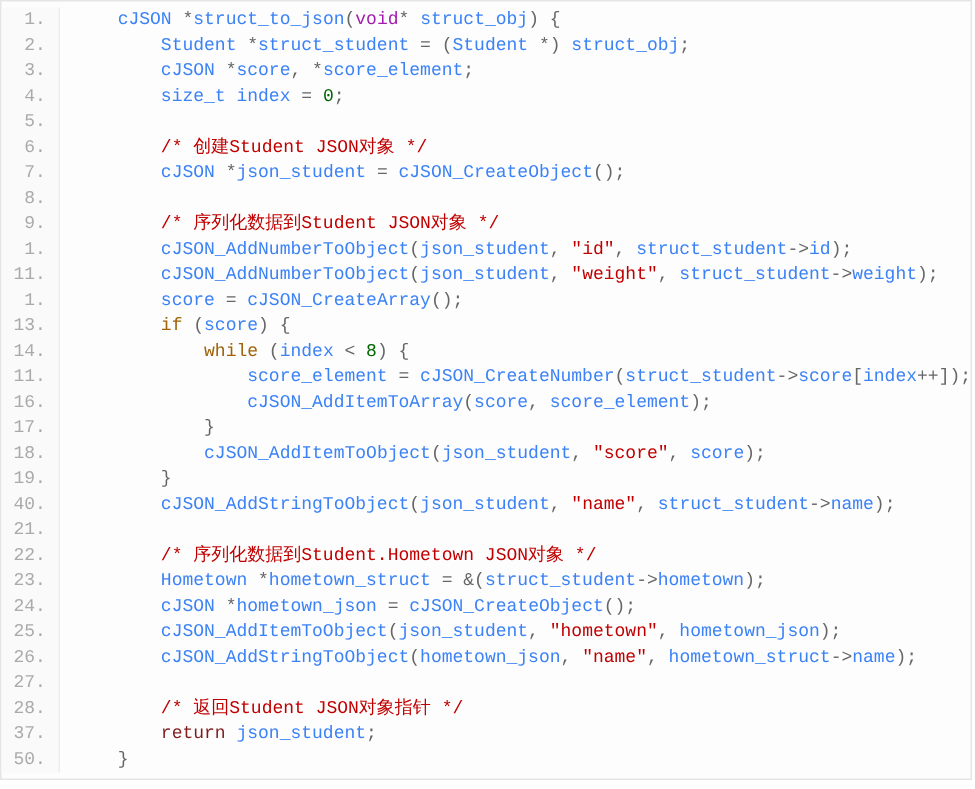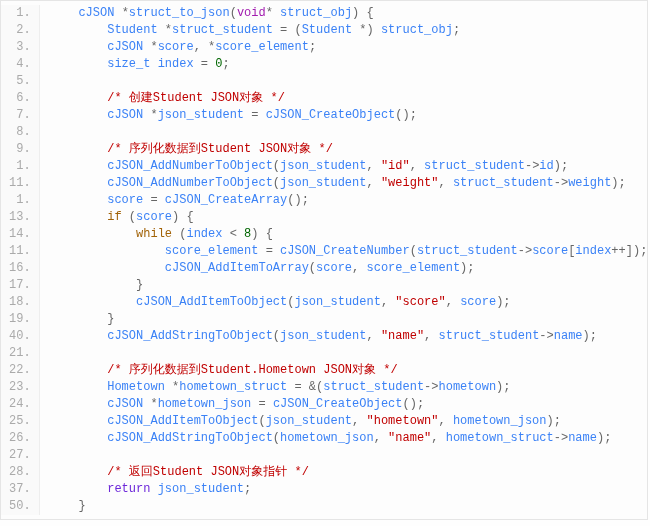--- a/index.html
+++ b/index.html
@@ -32,21 +32,21 @@
   }
   .code {
     padding: 0 10px;
     white-space: pre;
   }
   .code .line {
     height: 17px;
   }
   .kw-void { color: #a21caf; }
   .kw-ctrl { color: #a16207; }
-  .kw-return { color: #6d28d9; }
+  .kw-return { color: #7f1d1d; }
   .num { color: #006600; }
   .str { color: #c00000; }
   .comment { color: #c00000; text-align: center; }
   .punct { color: #666; }
   .ident { color: #3b82f6; }
   .op { color: #666; }
 </style>
 </head>
 <body>
 

